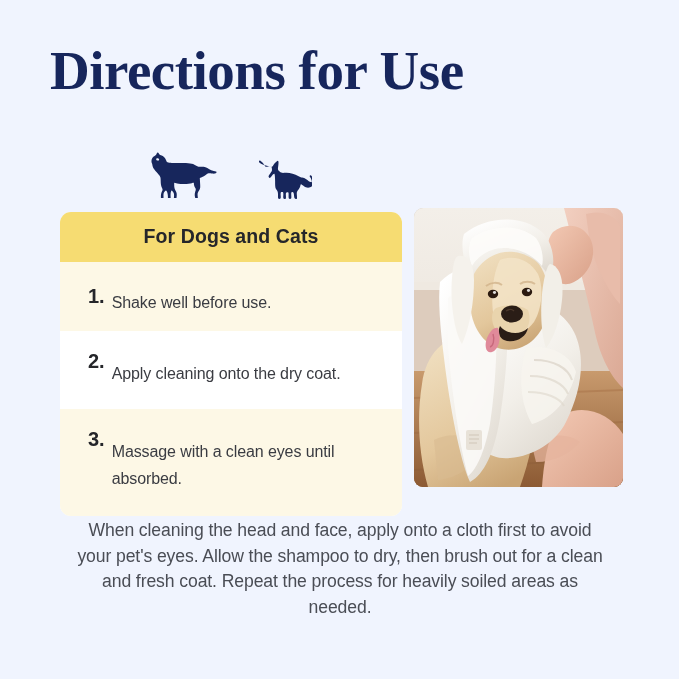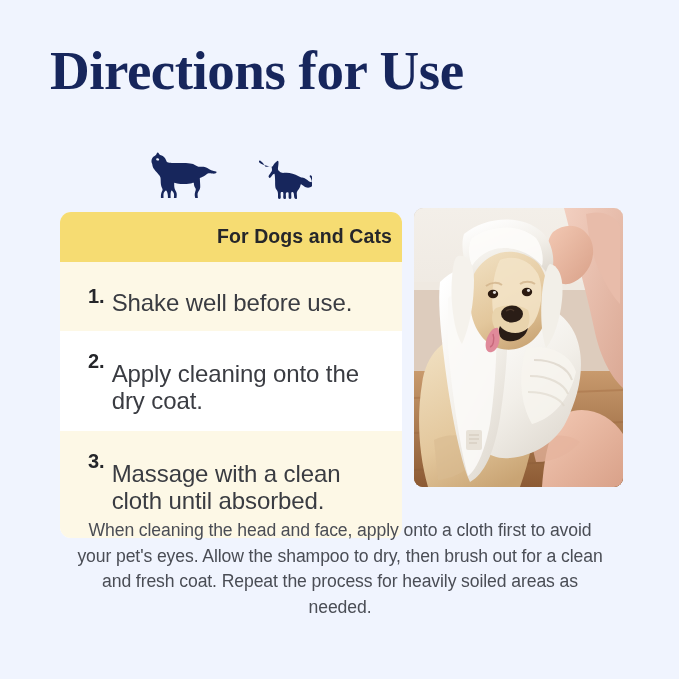--- a/index.html
+++ b/index.html
@@ -61,21 +61,21 @@
     left: 60px;
     top: 212px;
     width: 342px;
     border-radius: 11px;
     overflow: hidden;
     background: #ffffff;
   }
   .card-header {
     background: #f6dc72;
     color: #25262a;
-    text-align: right;
+    text-align: center;
     font-size: 19.5px;
     font-weight: 700;
     letter-spacing: 0.1px;
     padding: 13px 10px 14px;
     line-height: 1.2;
   }
   .steps {
     list-style: none;
     margin: 0;
     padding: 0;
@@ -90,21 +90,21 @@
   .step.white { background: #ffffff; }
   .step-num {
     font-size: 20px;
     font-weight: 700;
     color: #25262a;
     line-height: 27px;
     flex: 0 0 auto;
     margin-right: 7px;
   }
   .step-text {
-    font-size: 24px;
+    font-size: 16px;
     font-weight: 400;
     color: #3a3c42;
     line-height: 27px;
     letter-spacing: -0.1px;
     margin-top: 12px;
   }
   .step-1 { min-height: 61px; align-items: center; padding-top: 15px; padding-bottom: 15px; }
   .step-2 { min-height: 78px; }
   .step-3 { min-height: 91px; padding-bottom: 24px; }
 
@@ -160,21 +160,21 @@
       <li class="step cream step-1">
         <span class="step-num">1.</span>
         <span class="step-text">Shake well before use.</span>
       </li>
       <li class="step white step-2">
         <span class="step-num">2.</span>
         <span class="step-text">Apply cleaning onto the dry coat.</span>
       </li>
       <li class="step cream step-3">
         <span class="step-num">3.</span>
-        <span class="step-text">Massage with a clean cloth until absorbed.</span>
+        <span class="step-text">Massage with a clean eyes until absorbed.</span>
       </li>
     </ul>
   </div>
 
   <div class="photo">
     <svg viewBox="0 0 209 279" preserveAspectRatio="xMidYMid slice" xmlns="http://www.w3.org/2000/svg">
       <defs>
         <linearGradient id="wallGrad" x1="0" y1="0" x2="0" y2="1">
           <stop offset="0%" stop-color="#f3efe9"></stop>
           <stop offset="100%" stop-color="#e7ded3"></stop>

